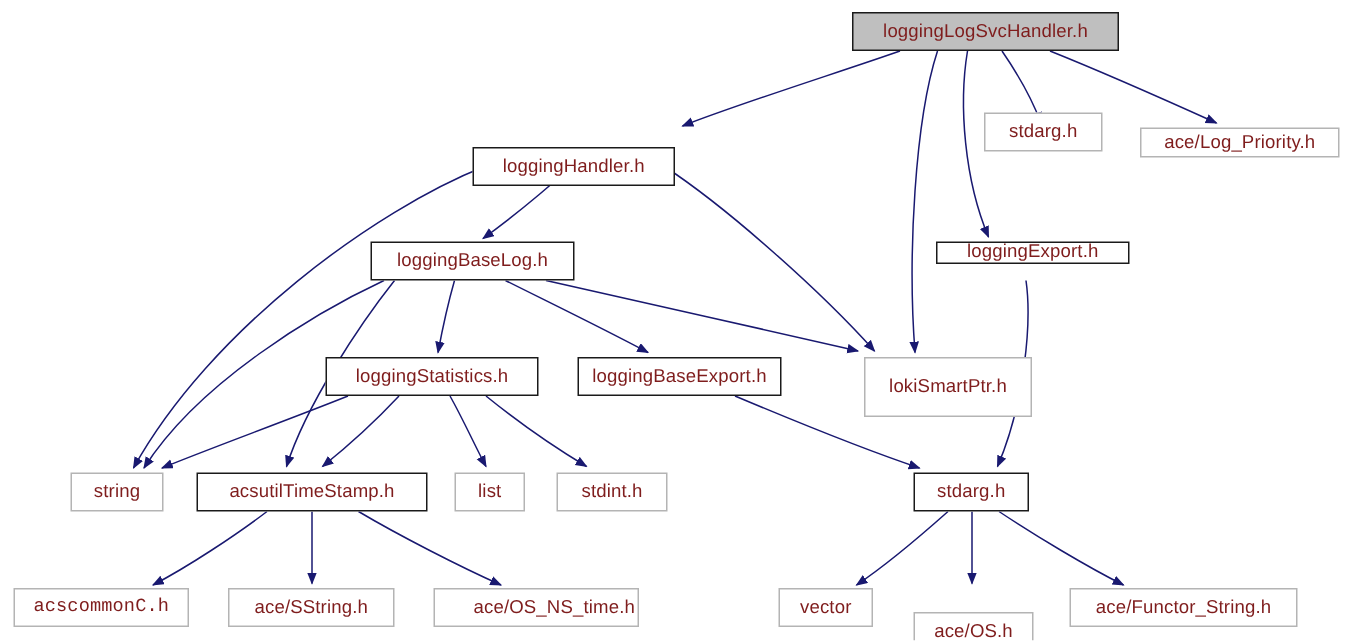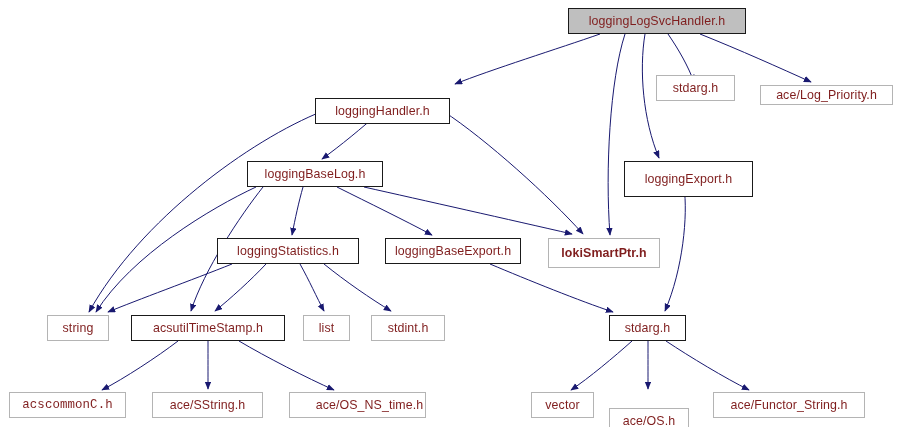--- a/index.html
+++ b/index.html
@@ -92,30 +92,30 @@
       </div>
       <div class="node external" style="left: 656px; top: 75px; width: 79px; height: 26px;">
         <span class="label">stdarg.h</span>
       </div>
       <div class="node external" style="left: 760px; top: 85px; width: 133px; height: 20px;">
         <span class="label">ace/Log_Priority.h</span>
       </div>
       <div class="node primary" style="left: 247px; top: 161px; width: 136px; height: 26px;">
         <span class="label">loggingBaseLog.h</span>
       </div>
-      <div class="node primary" style="left: 624px; top: 161px; width: 129px; height: 36px; align-items: center;">
+      <div class="node primary" style="left: 624px; top: 161px; width: 129px; height: 15px; align-items: center;">
         <span class="label">loggingExport.h</span>
       </div>
       <div class="node primary" style="left: 217px; top: 238px; width: 142px; height: 26px;">
         <span class="label">loggingStatistics.h</span>
       </div>
       <div class="node primary" style="left: 385px; top: 238px; width: 136px; height: 26px;">
         <span class="label">loggingBaseExport.h</span>
       </div>
-      <div class="node external" style="left: 548px; top: 238px; width: 112px; height: 30px; font-weight: bold;">
+      <div class="node external" style="left: 576px; top: 238px; width: 112px; height: 40px;">
         <span class="label">lokiSmartPtr.h</span>
       </div>
       <div class="node external" style="left: 47px; top: 315px; width: 62px; height: 26px;">
         <span class="label">string</span>
       </div>
       <div class="node primary" style="left: 131px; top: 315px; width: 154px; height: 26px;">
         <span class="label">acsutilTimeStamp.h</span>
       </div>
       <div class="node external" style="left: 303px; top: 315px; width: 47px; height: 26px;">
         <span class="label">list</span>
@@ -128,21 +128,21 @@
       </div>
       <div class="node external" style="left: 9px; top: 392px; width: 117px; height: 26px; font-family: Liberation Mono, monospace;">
         <span class="label">acscommonC.h</span>
       </div>
       <div class="node external" style="left: 152px; top: 392px; width: 111px; height: 26px;">
         <span class="label">ace/SString.h</span>
       </div>
       <div class="node external" style="left: 289px; top: 392px; width: 137px; height: 26px; padding-left: 24px;">
         <span class="label">ace/OS_NS_time.h</span>
       </div>
-      <div class="node external" style="left: 531px; top: 392px; width: 63px; height: 26px;">
+      <div class="node external" style="left: 519px; top: 392px; width: 63px; height: 26px;">
         <span class="label">vector</span>
       </div>
       <div class="node external" style="left: 609px; top: 392px; width: 80px; height: 26px; margin-top: 16px;">
         <span class="label">ace/OS.h</span>
       </div>
       <div class="node external" style="left: 713px; top: 392px; width: 152px; height: 26px;">
         <span class="label">ace/Functor_String.h</span>
       </div>
     </div>
 </div>

